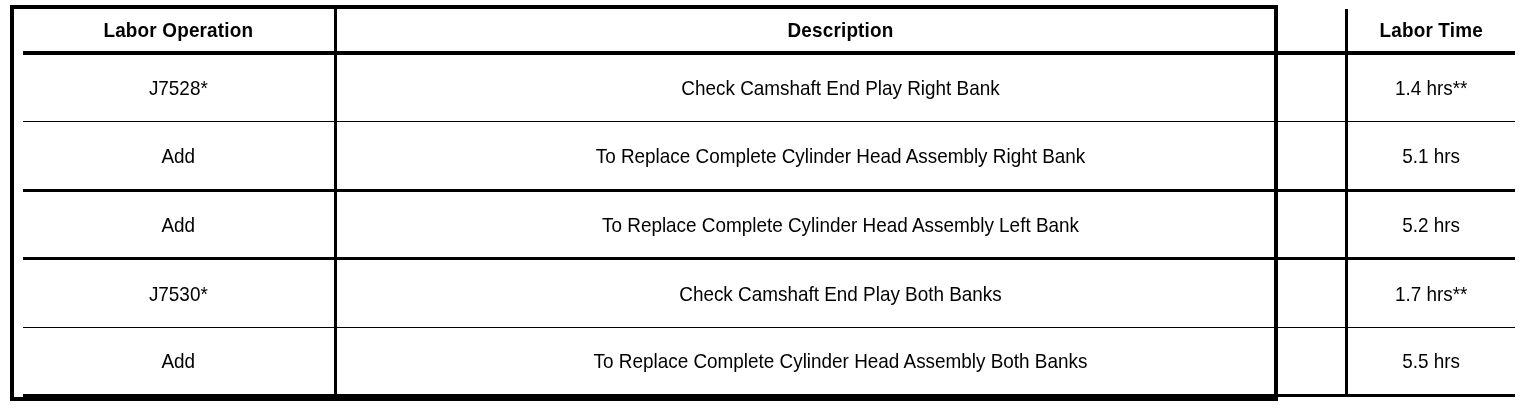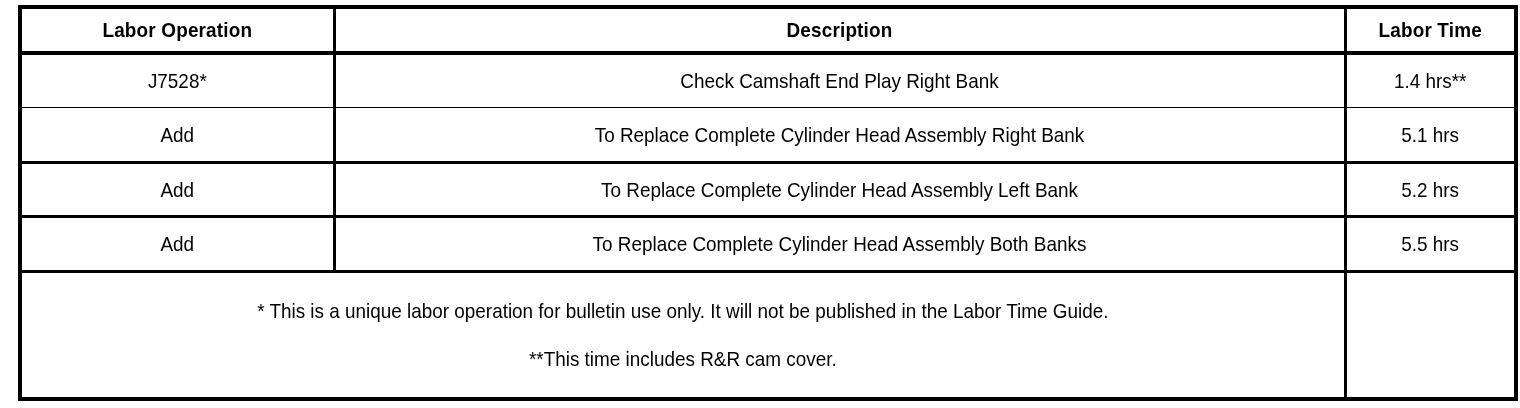--- a/index.html
+++ b/index.html
@@ -10,26 +10,27 @@
   body {
     width: 1520px;
     height: 408px;
     font-family: "Liberation Sans", "DejaVu Sans", sans-serif;
     color: #000000;
     overflow: hidden;
   }
 
   .table-wrap {
     position: absolute;
-    left: 18px;
+    left: 10px;
     top: 5px;
-    width: 1500px;
+    width: 1268px;
     height: 396px;
     box-sizing: border-box;
     border: 4px solid #000000;
+    padding-left: 9px;
   }
 
   table.labor-table {
     width: 100%;
     height: 100%;
     border-collapse: collapse;
     table-layout: fixed;
     font-size: 21px;
   }
 
@@ -119,28 +120,25 @@
       <tr class="data-row sep-thick">
         <td class="c-op">Add</td>
         <td class="c-desc">To Replace Complete Cylinder Head Assembly Right Bank</td>
         <td class="c-time">5.1 hrs</td>
       </tr>
       <tr class="data-row sep-thick">
         <td class="c-op">Add</td>
         <td class="c-desc">To Replace Complete Cylinder Head Assembly Left Bank</td>
         <td class="c-time">5.2 hrs</td>
       </tr>
+      <tr class="data-row sep-thin">
+        <td class="c-op">J7530*</td>
+        <td class="c-desc">Check Camshaft End Play Both Banks</td>
+        <td class="c-time">1.7 hrs**</td>
+      </tr>
       <tr class="data-row sep-thick">
         <td class="c-op">Add</td>
         <td class="c-desc">To Replace Complete Cylinder Head Assembly Both Banks</td>
         <td class="c-time">5.5 hrs</td>
-      </tr>
-      <tr class="footnote-row">
-        <td class="footnote-cell" colspan="2">
-          <span class="fn-line">* This is a unique labor operation for bulletin use only. It will not be published in the Labor Time Guide.</span>
-          <span class="fn-gap"></span>
-          <span class="fn-line">**This time includes R&amp;R cam cover.</span>
-        </td>
-        <td class="footnote-blank"></td>
       </tr>
     </tbody>
   </table>
 </div>
 
 </body></html>

